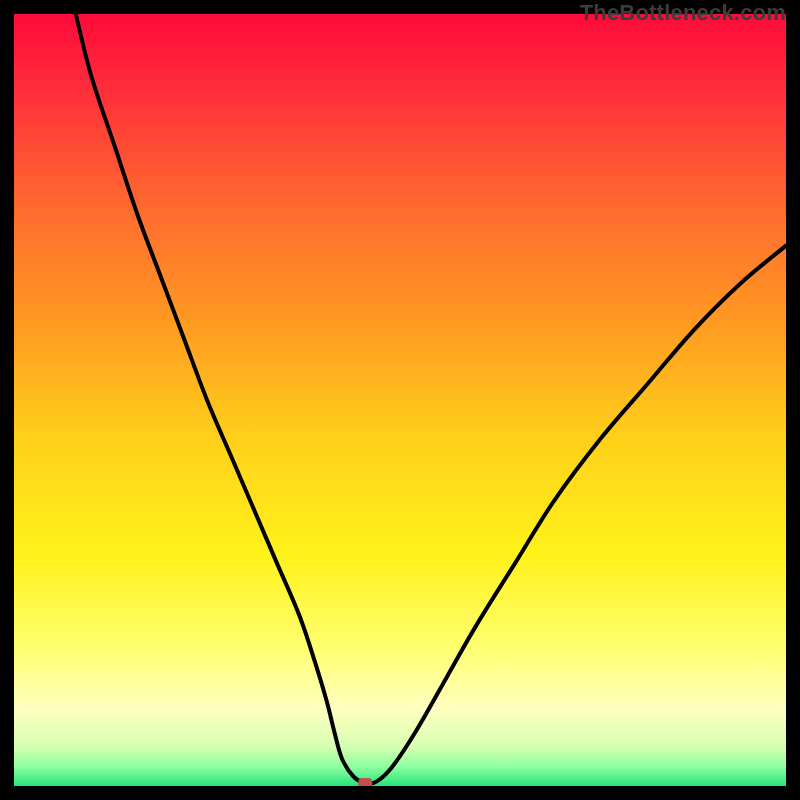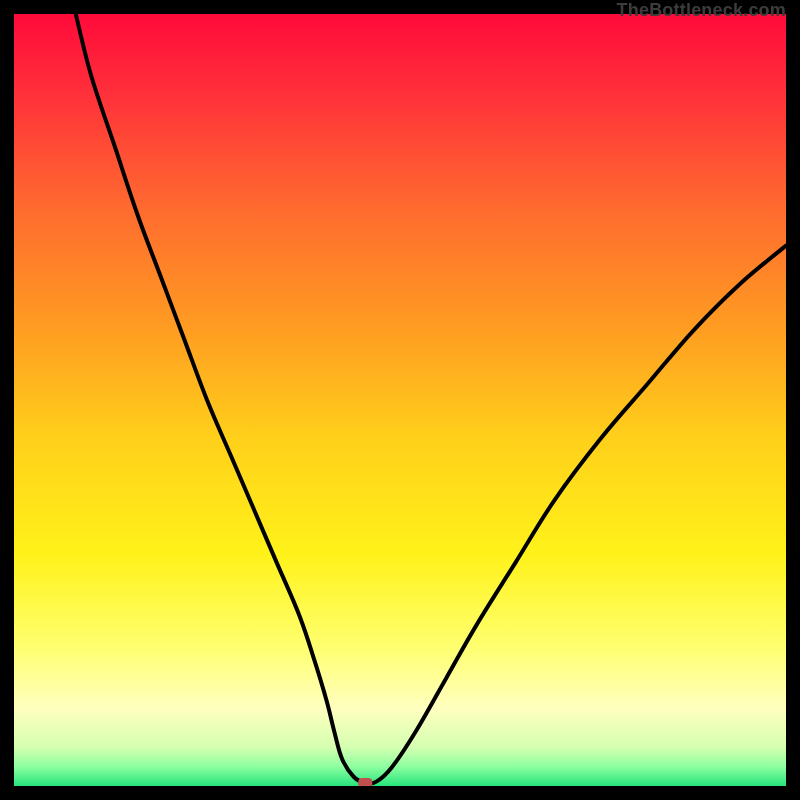--- a/index.html
+++ b/index.html
@@ -24,21 +24,21 @@
     left: 0;
     top: 0;
     width: 772px;
     height: 772px;
   }
   .watermark {
     position: absolute;
     top: 0;
     right: 14px;
     color: #3c3c3c;
-    font-size: 18px;
+    font-size: 22px;
     font-weight: 600;
     letter-spacing: 0.2px;
   }
 </style>
 </head>
 <body>
 
 <div class="frame">
   <svg class="plot" viewBox="0 0 772 772" preserveAspectRatio="none">
     <defs>

